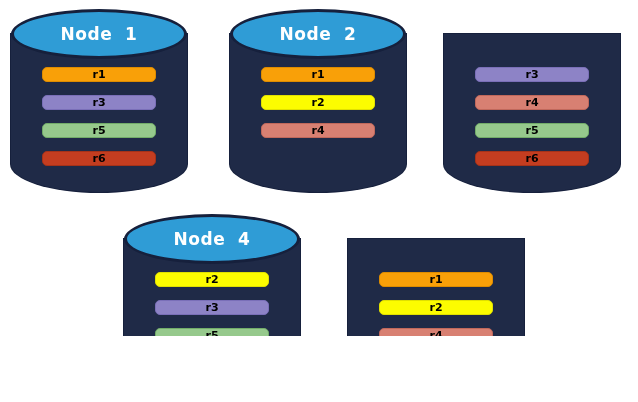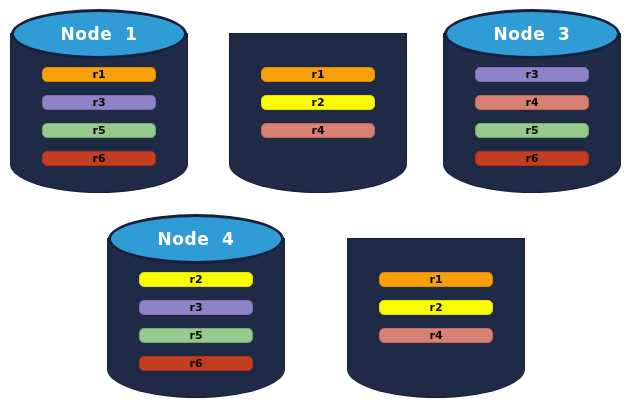--- a/index.html
+++ b/index.html
@@ -3,21 +3,21 @@
 <meta charset="utf-8">
 <style>
   html, body {
     margin: 0;
     padding: 0;
     background: #FFFFFF;
   }
   .canvas {
     position: relative;
     width: 638px;
-    height: 402px;
+    height: 336px;
     background: var(--background, #FFFFFF);
     font-family: "DejaVu Sans", "Liberation Sans", sans-serif;
     overflow: hidden;
   }
   .node {
     position: absolute;
     width: 176px;
     height: 183px;
   }
   .cyl-body {
@@ -85,41 +85,41 @@
     <div class="bars">
       <div class="bar" style="background: rgb(249, 160, 8); border-color: rgb(222, 140, 0);">r1</div>
       <div class="bar" style="background: rgb(141, 131, 198); border-color: rgb(122, 111, 184);">r3</div>
       <div class="bar" style="background: rgb(150, 201, 140); border-color: rgb(114, 172, 105);">r5</div>
       <div class="bar" style="background: rgb(196, 61, 32); border-color: rgb(165, 50, 25);">r6</div>
     </div>
   </div>
 
   <div class="node" style="left:230px; top:9px;">
     <div class="cyl-body"></div>
+    <div class="cyl-top">
+      <span class="node-title">Node  2</span>
+    </div>
     <div class="bars">
       <div class="bar" style="background: rgb(249, 160, 8); border-color: rgb(222, 140, 0);">r1</div>
       <div class="bar" style="background: rgb(252, 252, 0); border-color: rgb(224, 224, 0);">r2</div>
       <div class="bar" style="background: rgb(216, 128, 114); border-color: rgb(192, 104, 91);">r4</div>
     </div>
   </div>
 
   <div class="node" style="left:444px; top:9px;">
     <div class="cyl-body"></div>
-    <div class="cyl-top">
-      <span class="node-title">Node  3</span>
-    </div>
     <div class="bars">
       <div class="bar" style="background: rgb(141, 131, 198); border-color: rgb(122, 111, 184);">r3</div>
       <div class="bar" style="background: rgb(216, 128, 114); border-color: rgb(192, 104, 91);">r4</div>
       <div class="bar" style="background: rgb(150, 201, 140); border-color: rgb(114, 172, 105);">r5</div>
       <div class="bar" style="background: rgb(196, 61, 32); border-color: rgb(165, 50, 25);">r6</div>
     </div>
   </div>
 
-  <div class="node" style="left:108px; top:214px;">
+  <div class="node" style="left:124px; top:214px;">
     <div class="cyl-body"></div>
     <div class="cyl-top">
       <span class="node-title">Node  4</span>
     </div>
     <div class="bars">
       <div class="bar" style="background: rgb(252, 252, 0); border-color: rgb(224, 224, 0);">r2</div>
       <div class="bar" style="background: rgb(141, 131, 198); border-color: rgb(122, 111, 184);">r3</div>
       <div class="bar" style="background: rgb(150, 201, 140); border-color: rgb(114, 172, 105);">r5</div>
       <div class="bar" style="background: rgb(196, 61, 32); border-color: rgb(165, 50, 25);">r6</div>
     </div>

